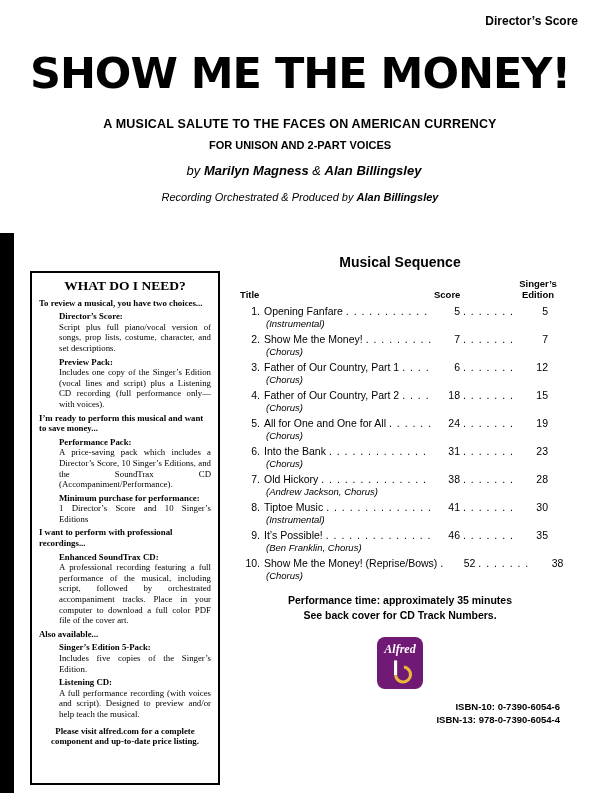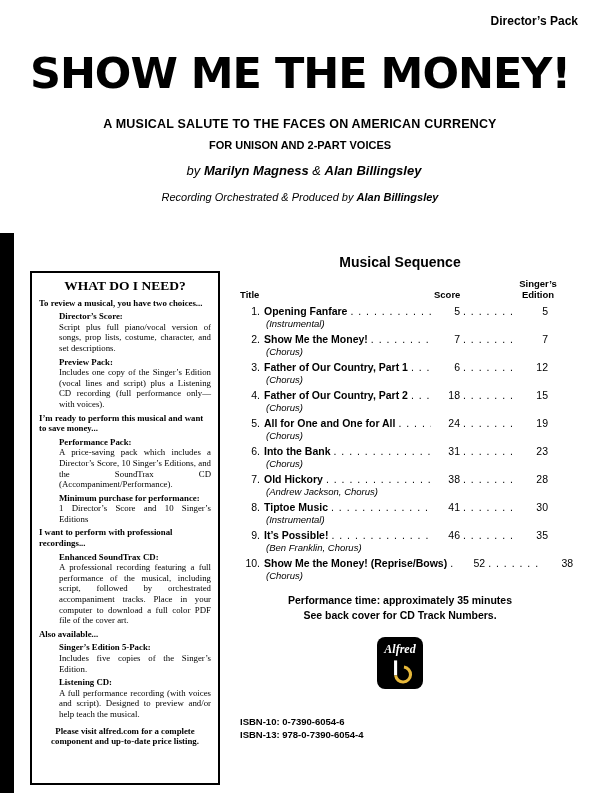--- a/index.html
+++ b/index.html
@@ -37,47 +37,47 @@
   .seq-heading { text-align:center; font-size:14px; font-weight:bold; margin-bottom:9px; }
   .seq-head { display:flex; align-items:flex-end; font-weight:bold; font-size:9.5px; margin-bottom:5px; }
   .head-title { flex:1; text-align:left; }
   .head-score { width:26px; }
   .head-gap { width:56px; }
   .head-singers { width:44px; text-align:center; line-height:10.5px; }
 
   .seq-item { margin-bottom:4px; }
   .seq-row { display:flex; align-items:baseline; font-size:10.5px; line-height:13px; }
   .seq-num { width:20px; text-align:right; margin-right:4px; flex:none; }
-  .seq-title { flex:none; white-space:nowrap;font-weight:bold; }
+  .seq-title { flex:none; white-space:nowrap; }
   .dots { flex:1; overflow:hidden; white-space:nowrap; margin:0 3px; min-width:6px; }
   .dots2 { flex:none; width:50px; overflow:hidden; white-space:nowrap; margin:0 3px; }
   .dots::before, .dots2::before {
     content:". . . . . . . . . . . . . . . . . . . . . . . . . . . . . . . . . . . . . . . . . . . .";
     letter-spacing:1px; }
   .seq-score { width:26px; text-align:right; flex:none; }
   .seq-singers { width:44px; text-align:right; padding-right:12px; flex:none; }
   .seq-sub { margin-left:26px; font-style:italic; font-size:9.5px; line-height:11px; }
 
   .perf-notes { margin-top:12px; text-align:center; font-size:10.5px; font-weight:bold; line-height:15px; }
 
-  .logo { width:46px; height:52px; background:#000000; border-radius:8px; margin:14px auto 0 auto;
+  .logo { width:46px; height:52px; background:#701a75; border-radius:8px; margin:14px auto 0 auto;
           padding-top:5px; text-align:center; }
   .logo-name { color:#fff; font-family:"Liberation Serif",serif; font-style:italic; font-weight:bold;
                font-size:12px; line-height:14px; }
   .logo-emblem { display:block; margin:2px auto 0 auto; }
 
   .copyright { margin-top:10px; text-align:center; font-size:9.5px; font-weight:bold; line-height:12px; }
-  .isbn { margin-top:26px; text-align:left; font-size:9.5px; font-weight:bold; line-height:13px; }
+  .isbn { margin-top:11px; text-align:right; font-size:9.5px; font-weight:bold; line-height:13px; }
 </style>
 </head>
 <body>
 
 <div class="page">
 
-  <div class="edition">Director’s Pack</div>
+  <div class="edition">Director’s Score</div>
 
   <div class="title">SHOW ME THE MONEY!</div>
   <div class="subtitle">A MUSICAL SALUTE TO THE FACES ON AMERICAN CURRENCY</div>
   <div class="voicing">FOR UNISON AND 2-PART VOICES</div>
   <div class="byline">
     <span>by</span>
     <span class="b">Marilyn Magness</span>
     <span>&amp;</span>
     <span class="b">Alan Billingsley</span>
   </div>

